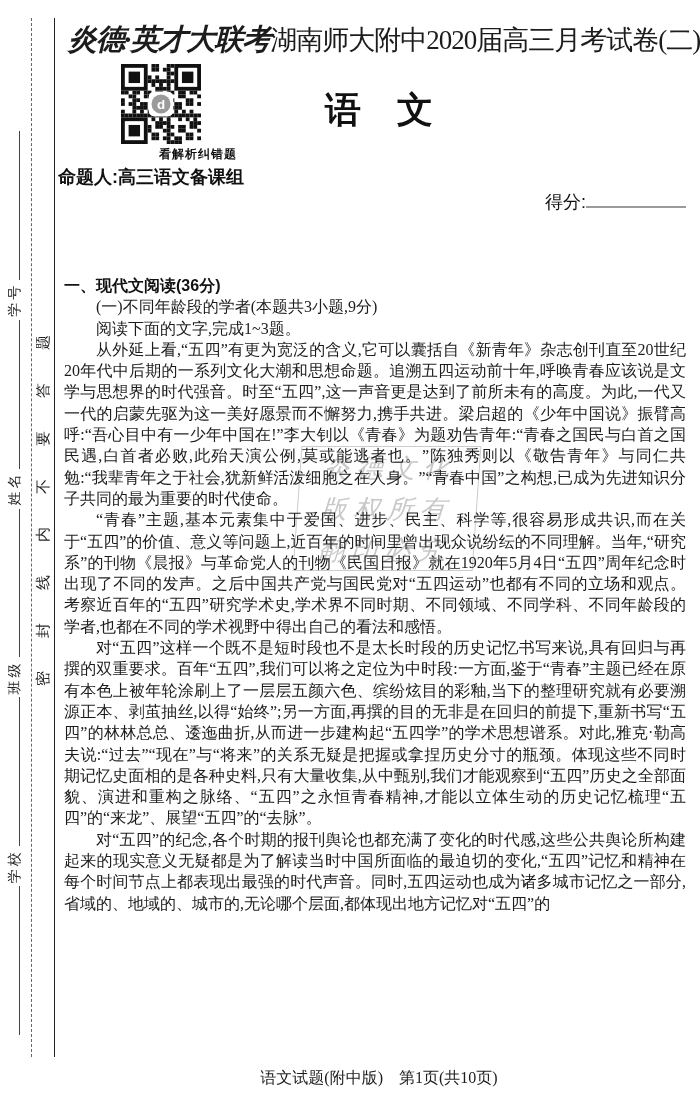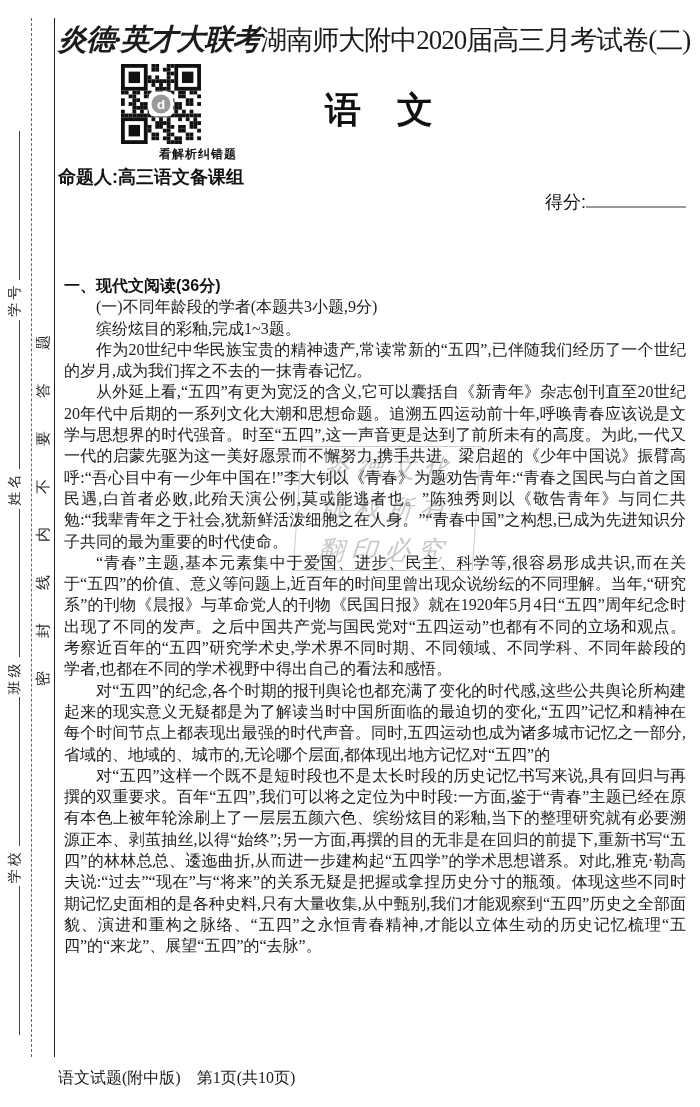--- a/index.html
+++ b/index.html
@@ -16,21 +16,21 @@
 
   .dashed-line{position:absolute;left:31px;top:18px;height:1039px;width:0;border-left:1px dashed #666;}
   .solid-line{position:absolute;left:54px;top:18px;height:1039px;width:0;border-left:1.5px solid #222;}
 
   .seal-notice-anchor{position:absolute;left:44px;top:494px;width:0;height:0;}
   .seal-notice{position:absolute;left:-210px;top:-10px;width:420px;height:20px;
         transform:rotate(-90deg);text-align:center;white-space:nowrap;
         font-size:15px;letter-spacing:33px;color:#222;}
 
   
-  .main-title{position:absolute;left:58px;right:0;top:20px;text-align:left;white-space:nowrap;}
+  .main-title{position:absolute;left:68px;right:0;top:20px;text-align:left;white-space:nowrap;}
   .series{font-weight:900;font-style:italic;font-size:29px;letter-spacing:-1px;}
   .exam-name{font-size:27px;letter-spacing:-1px;}
 
   .qr-block{position:absolute;left:119px;top:64px;width:88px;text-align:center;}
   .qr-caption{font-size:12px;font-weight:bold;font-family:"Liberation Sans","DejaVu Sans",sans-serif;
         margin-top:2px;letter-spacing:1px;white-space:nowrap;color:#111;margin-left:40px;}
 
   .subject-title{position:absolute;left:58px;right:0;top:86px;text-align:center;
         font-size:36px;font-weight:bold;font-family:"Liberation Sans","DejaVu Sans",sans-serif;color:#111;}
 
@@ -49,21 +49,21 @@
         font-style:italic;letter-spacing:7px;line-height:41px;padding-top:1px;
         transform:skewX(-4deg);}
 
   
   .body-text{position:absolute;left:64px;width:622px;top:247px;
         font-size:16px;line-height:21.3px;text-align:justify;color:#1c1c1c;margin-top:28px;}
   .body-text p{margin:0;text-indent:2em;}
   .body-text p.sec{text-indent:0;font-weight:bold;
         font-family:"Liberation Sans","DejaVu Sans",sans-serif;color:#111;}
 
-  .footer{position:absolute;left:58px;right:0;top:1068px;font-size:16px;}
+  .footer{position:absolute;left:58px;right:0;top:1068px;text-align:center;font-size:16px;}
 
   svg.qr{display:block;background:#fff;}
 </style>
 </head>
 <body>
 
 <div class="page">
 
   <div class="seal-fields-anchor">
     <div class="seal-fields">
@@ -278,23 +278,22 @@
 
   <div class="watermark">
     <div>炎德文化</div>
     <div>版权所有</div>
     <div>翻印必究</div>
   </div>
 
   <div class="body-text">
     <p class="sec">一、现代文阅读(36分)</p>
     <p>(一)不同年龄段的学者(本题共3小题,9分)</p>
-    <p>缤纷炫目的彩釉,完成1~3题。</p>
-    <p>作为20世纪中华民族宝贵的精神遗产,常读常新的“五四”,已伴随我们经历了一个世纪的岁月,成为我们挥之不去的一抹青春记忆。</p>
+    <p>阅读下面的文字,完成1~3题。</p>
     <p>从外延上看,“五四”有更为宽泛的含义,它可以囊括自《新青年》杂志创刊直至20世纪20年代中后期的一系列文化大潮和思想命题。追溯五四运动前十年,呼唤青春应该说是文学与思想界的时代强音。时至“五四”,这一声音更是达到了前所未有的高度。为此,一代又一代的启蒙先驱为这一美好愿景而不懈努力,携手共进。梁启超的《少年中国说》振臂高呼:“吾心目中有一少年中国在!”李大钊以《青春》为题劝告青年:“青春之国民与白首之国民遇,白首者必败,此殆天演公例,莫或能逃者也。”陈独秀则以《敬告青年》与同仁共勉:“我辈青年之于社会,犹新鲜活泼细胞之在人身。”“青春中国”之构想,已成为先进知识分子共同的最为重要的时代使命。</p>
     <p>“青春”主题,基本元素集中于爱国、进步、民主、科学等,很容易形成共识,而在关于“五四”的价值、意义等问题上,近百年的时间里曾出现众说纷纭的不同理解。当年,“研究系”的刊物《晨报》与革命党人的刊物《民国日报》就在1920年5月4日“五四”周年纪念时出现了不同的发声。之后中国共产党与国民党对“五四运动”也都有不同的立场和观点。考察近百年的“五四”研究学术史,学术界不同时期、不同领域、不同学科、不同年龄段的学者,也都在不同的学术视野中得出自己的看法和感悟。</p>
+    <p>对“五四”这样一个既不是短时段也不是太长时段的历史记忆书写来说,具有回归与再撰的双重要求。百年“五四”,我们可以将之定位为中时段:一方面,鉴于“青春”主题已经在原有本色上被年轮涂刷上了一层层五颜六色、缤纷炫目的彩釉,当下的整理研究就有必要溯源正本、剥茧抽丝,以得“始终”;另一方面,再撰的目的无非是在回归的前提下,重新书写“五四”的林林总总、逶迤曲折,从而进一步建构起“五四学”的学术思想谱系。对此,雅克·勒高夫说:“过去”“现在”与“将来”的关系无疑是把握或拿捏历史分寸的瓶颈。体现这些不同时期记忆史面相的是各种史料,只有大量收集,从中甄别,我们才能观察到“五四”历史之全部面貌、演进和重构之脉络、“五四”之永恒青春精神,才能以立体生动的历史记忆梳理“五四”的“来龙”、展望“五四”的“去脉”。</p>
     <p>对“五四”的纪念,各个时期的报刊舆论也都充满了变化的时代感,这些公共舆论所构建起来的现实意义无疑都是为了解读当时中国所面临的最迫切的变化,“五四”记忆和精神在每个时间节点上都表现出最强的时代声音。同时,五四运动也成为诸多城市记忆之一部分,省域的、地域的、城市的,无论哪个层面,都体现出地方记忆对“五四”的</p>
-    <p>对“五四”这样一个既不是短时段也不是太长时段的历史记忆书写来说,具有回归与再撰的双重要求。百年“五四”,我们可以将之定位为中时段:一方面,鉴于“青春”主题已经在原有本色上被年轮涂刷上了一层层五颜六色、缤纷炫目的彩釉,当下的整理研究就有必要溯源正本、剥茧抽丝,以得“始终”;另一方面,再撰的目的无非是在回归的前提下,重新书写“五四”的林林总总、逶迤曲折,从而进一步建构起“五四学”的学术思想谱系。对此,雅克·勒高夫说:“过去”“现在”与“将来”的关系无疑是把握或拿捏历史分寸的瓶颈。体现这些不同时期记忆史面相的是各种史料,只有大量收集,从中甄别,我们才能观察到“五四”历史之全部面貌、演进和重构之脉络、“五四”之永恒青春精神,才能以立体生动的历史记忆梳理“五四”的“来龙”、展望“五四”的“去脉”。</p>
   </div>
 
   <div class="footer">语文试题(附中版)　第1页(共10页)</div>
 
 </div>
 
 </body></html>

